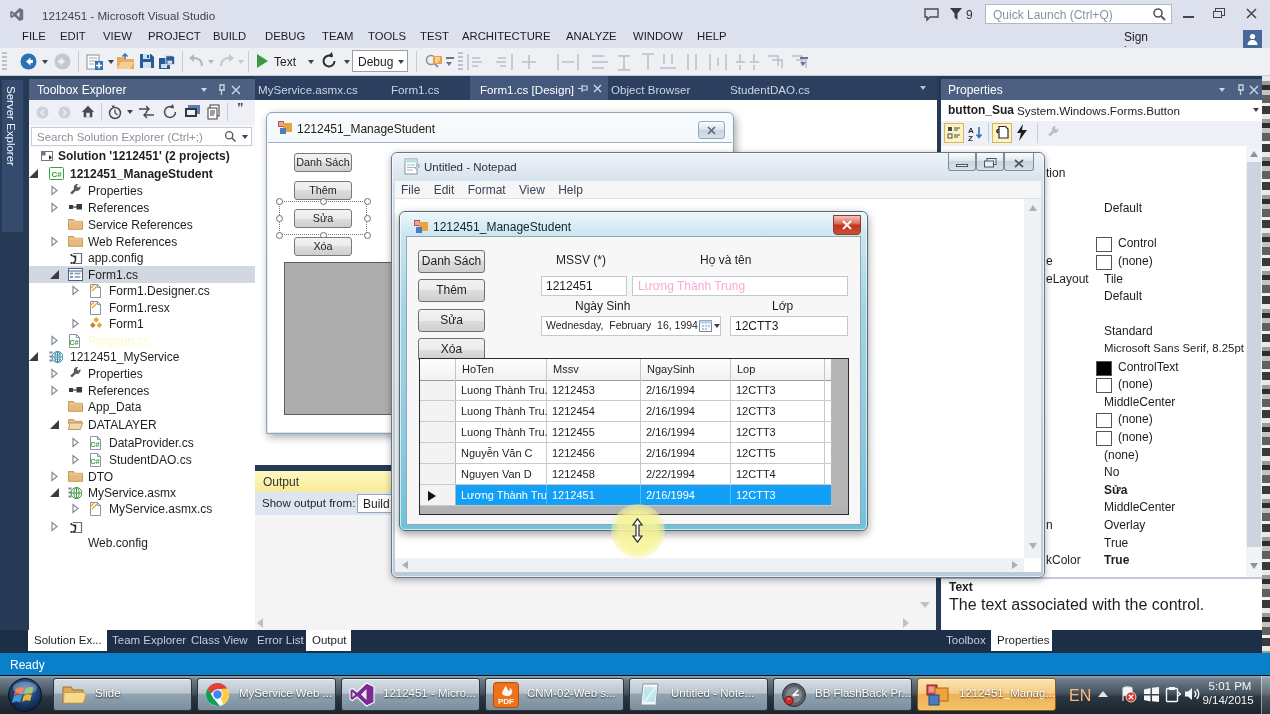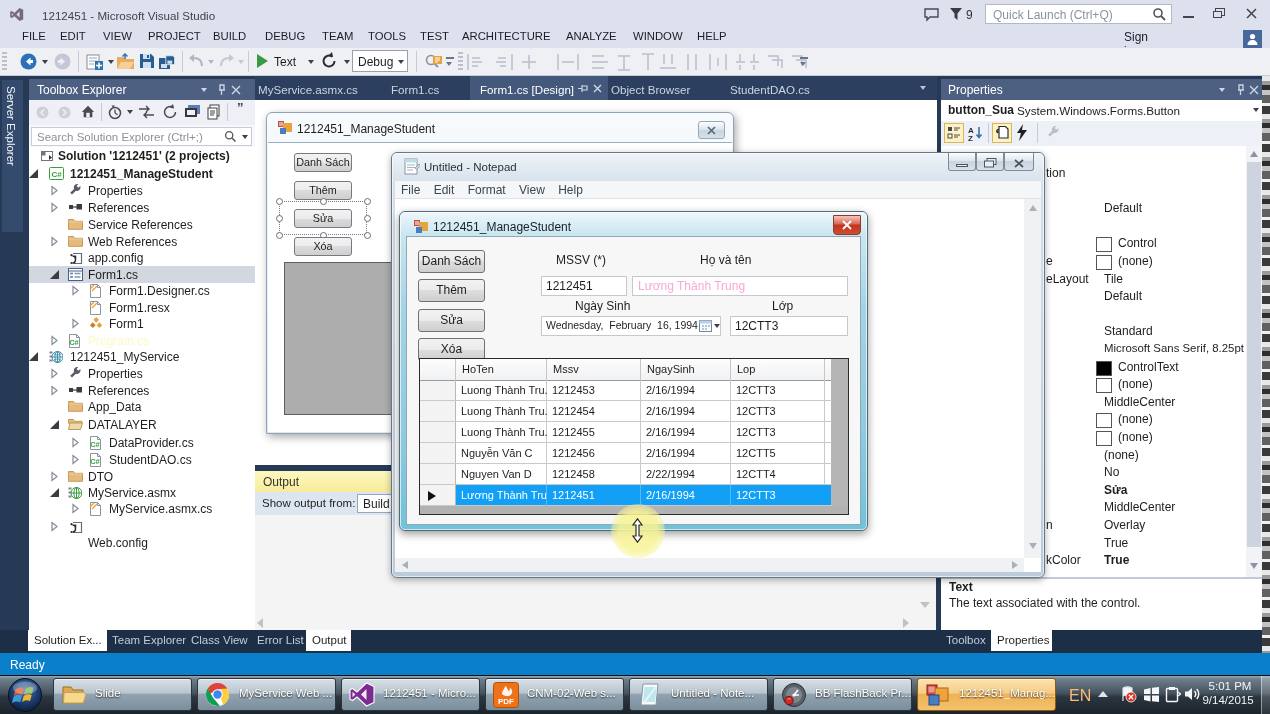--- a/index.html
+++ b/index.html
@@ -545,21 +545,21 @@
 <div class="abs" style="left:1104px;top:553px;font-size:12px;font-weight:bold;color:#1e1e1e;white-space:nowrap">True</div>
 <div class="abs" style="left:1046px;top:553px;font-size:12px;color:#1e1e1e;white-space:nowrap">kColor</div>
 
 <div class="abs" style="left:1246px;top:146px;width:16px;height:431px;background:#f1f3f7;"></div>
 <div class="abs" style="left:1250px;top:151px;width:0;height:0;border-bottom:6px solid #8695aa;border-left:4.5px solid transparent;border-right:4.5px solid transparent;"></div>
 <div class="abs" style="left:1250px;top:563px;width:0;height:0;border-top:6px solid #8695aa;border-left:4.5px solid transparent;border-right:4.5px solid transparent;"></div>
 <div class="abs" style="left:1247px;top:162px;width:14px;height:385px;background:#cdd4e0;"></div>
 
 <div class="abs" style="left:941px;top:577px;width:321px;height:53px;background:#fff;border-top:2px solid #c3c9d6;"></div>
 <div class="abs" style="left:949px;top:580px;font-size:12px;font-weight:bold;color:#1e1e1e;">Text</div>
-<div class="abs" style="left:949px;top:596px;font-size:12px;color:#1e1e1e;">The text associated with the control.</div>
+<div class="abs" style="left:949px;top:596px;font-size:16px;color:#1e1e1e;">The text associated with the control.</div>
 
 <div class="abs" style="left:1262px;top:76px;width:8px;height:577px;background:repeating-linear-gradient(180deg,#e8e8e8 0 5px,#9a9a9a 5px 9px,#2e2e2e 9px 14px,#c4c4c4 14px 19px,#616161 19px 27px,#f0f0f0 27px 30px,#3a3a3a 30px 38px);"></div>
 
 <div class="abs" style="left:391px;top:152px;width:654px;height:426px;border:1px solid #67788a;border-radius:6px;background:linear-gradient(180deg,#eef3f8 0%,#d3dfe9 8%,#bccbd9 100%);box-shadow:0 2px 7px rgba(0,0,0,0.33);z-index:10"></div>
 <div class="abs" style="left:392px;top:153px;width:652px;height:424px;border:1px solid rgba(255,255,255,0.6);border-radius:5px;z-index:10"></div>
 <svg class="abs" style="left:403px;top:158px;z-index:11" width="17" height="17" viewBox="0 0 17 17">
       <rect x="2" y="1" width="12" height="15" fill="#fff" stroke="#8a94a0"></rect>
       <rect x="2" y="1" width="12" height="3.5" fill="#b9e0e8"></rect>
       <path d="M4 7h8M4 9.5h8M4 12h6" stroke="#9fb6c0"></path>
       <path d="M12 10l4-4 1.5 1.5-4 4z" fill="#cbd6dd" stroke="#7e8b96" stroke-width="0.7"></path>

